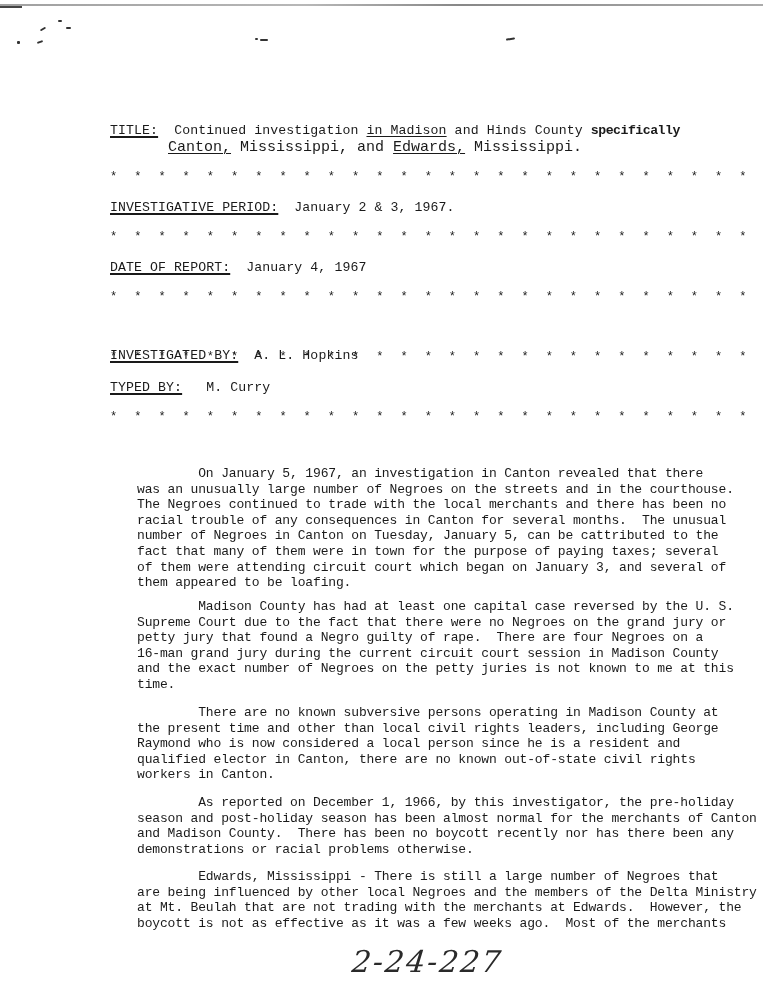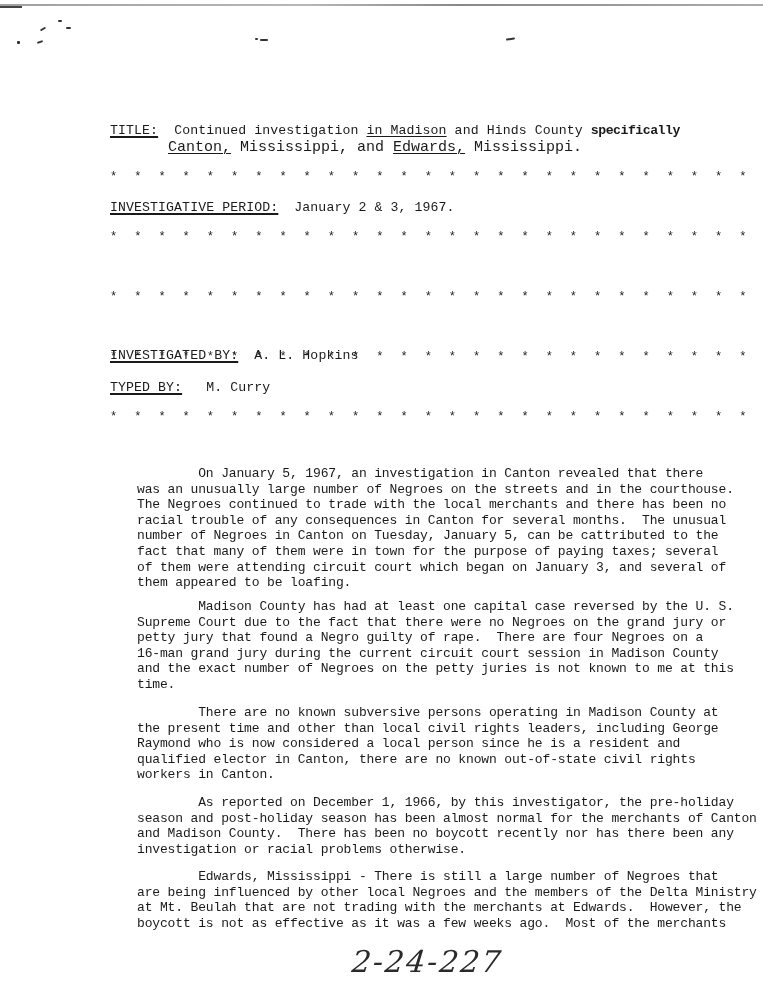--- a/index.html
+++ b/index.html
@@ -120,36 +120,37 @@
 
   <div class="header-line" style="top:122px;"><span class="label">TITLE:</span>  <span>Continued investigation </span><span class="u">in Madison</span><span> and Hinds County </span><span class="strike">specifically</span></div>
   <div class="title-cont" style="top:139px;"><span class="u">Canton,</span><span> Mississippi, and </span><span class="u">Edwards,</span><span> Mississippi.</span></div>
 
   <div class="stars" style="top:170px;">* * * * * * * * * * * * * * * * * * * * * * * * * * * * * * * * * * * *</div>
 
   <div class="header-line" style="top:199px;"><span class="label">INVESTIGATIVE PERIOD:</span>  <span class="value">January 2 &amp; 3, 1967.</span></div>
 
   <div class="stars" style="top:230px;">* * * * * * * * * * * * * * * * * * * * * * * * * * * * * * * * * * * *</div>
 
+  <div class="header-line" style="top:259px;"><span class="label">DATE OF REPORT:</span>  <span class="value">January 4, 1967</span></div>
 
   <div class="stars" style="top:290px;">* * * * * * * * * * * * * * * * * * * * * * * * * * * * * * * * * * * *</div>
 
   <div class="header-line" style="top:319px;margin-top:28px;"><span class="label">INVESTIGATED BY:</span>  <span class="value">A. L. Hopkins</span></div>
 
   <div class="stars" style="top:350px;">* * * * * * * * * * * * * * * * * * * * * * * * * * * * * * * * * * * *</div>
 
   <div class="header-line" style="top:379px;"><span class="label">TYPED BY:</span>   <span class="value">M. Curry</span></div>
 
   <div class="stars" style="top:410px;">* * * * * * * * * * * * * * * * * * * * * * * * * * * * * * * * * * * *</div>
 
   <div class="body-text" style="top:466px;"><div>        On January 5, 1967, an investigation in Canton revealed that there</div><div>was an unusually large number of Negroes on the streets and in the courthouse.</div><div>The Negroes continued to trade with the local merchants and there has been no</div><div>racial trouble of any consequences in Canton for several months.  The unusual</div><div>number of Negroes in Canton on Tuesday, January 5, can be cattributed to the</div><div>fact that many of them were in town for the purpose of paying taxes; several</div><div>of them were attending circuit court which began on January 3, and several of</div><div>them appeared to be loafing.</div></div>
 
   <div class="body-text" style="top:599px;"><div>        Madison County has had at least one capital case reversed by the U. S.</div><div>Supreme Court due to the fact that there were no Negroes on the grand jury or</div><div>petty jury that found a Negro guilty of rape.  There are four Negroes on a</div><div>16-man grand jury during the current circuit court session in Madison County</div><div>and the exact number of Negroes on the petty juries is not known to me at this</div><div>time.</div></div>
 
   <div class="body-text" style="top:705px;"><div>        There are no known subversive persons operating in Madison County at</div><div>the present time and other than local civil rights leaders, including George</div><div>Raymond who is now considered a local person since he is a resident and</div><div>qualified elector in Canton, there are no known out-of-state civil rights</div><div>workers in Canton.</div></div>
 
-  <div class="body-text" style="top:795px;"><div>        As reported on December 1, 1966, by this investigator, the pre-holiday</div><div>season and post-holiday season has been almost normal for the merchants of Canton</div><div>and Madison County.  There has been no boycott recently nor has there been any</div><div>investigation or racial problems otherwise.</div></div>
+  <div class="body-text" style="top:795px;"><div>        As reported on December 1, 1966, by this investigator, the pre-holiday</div><div>season and post-holiday season has been almost normal for the merchants of Canton</div><div>and Madison County.  There has been no boycott recently nor has there been any</div><div>demonstrations or racial problems otherwise.</div></div>
 
   <div class="body-text" style="top:869px;"><div>        Edwards, Mississippi - There is still a large number of Negroes that</div><div>are being influenced by other local Negroes and the members of the Delta Ministry</div><div>at Mt. Beulah that are not trading with the merchants at Edwards.  However, the</div><div>boycott is not as effective as it was a few weeks ago.  Most of the merchants</div></div>
 
   <div class="handwritten">2-24-227</div>
 
 </div>
 
 </body></html>

